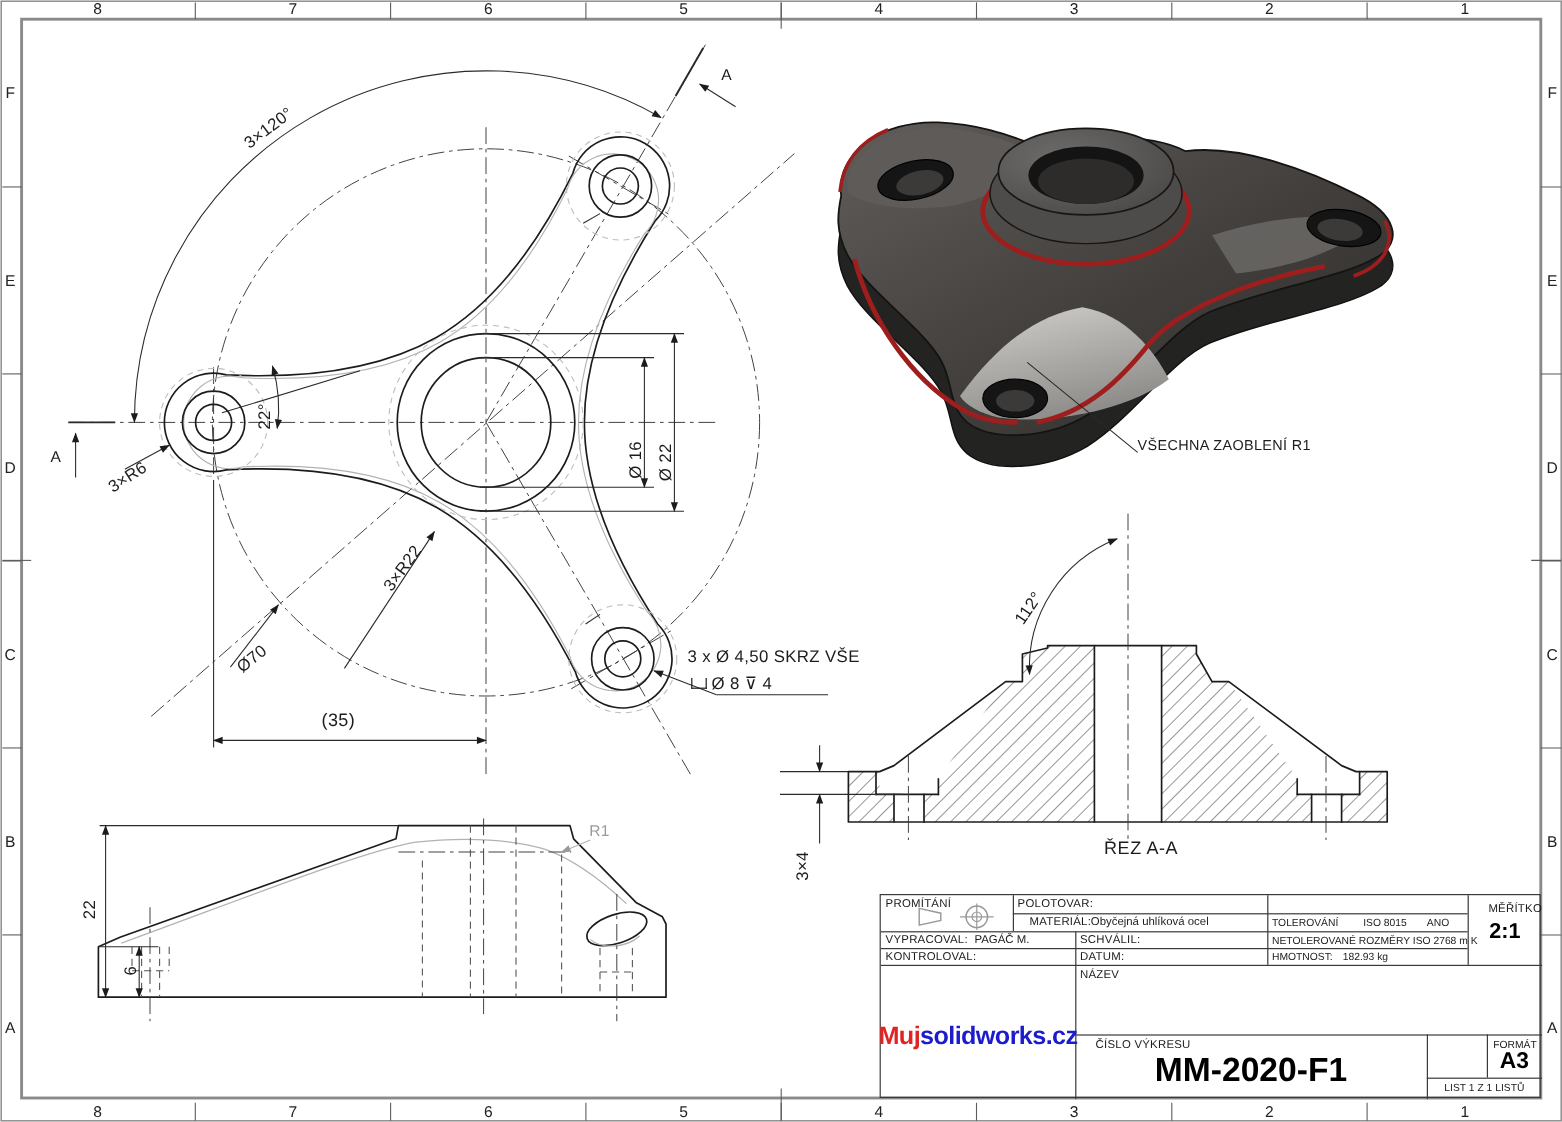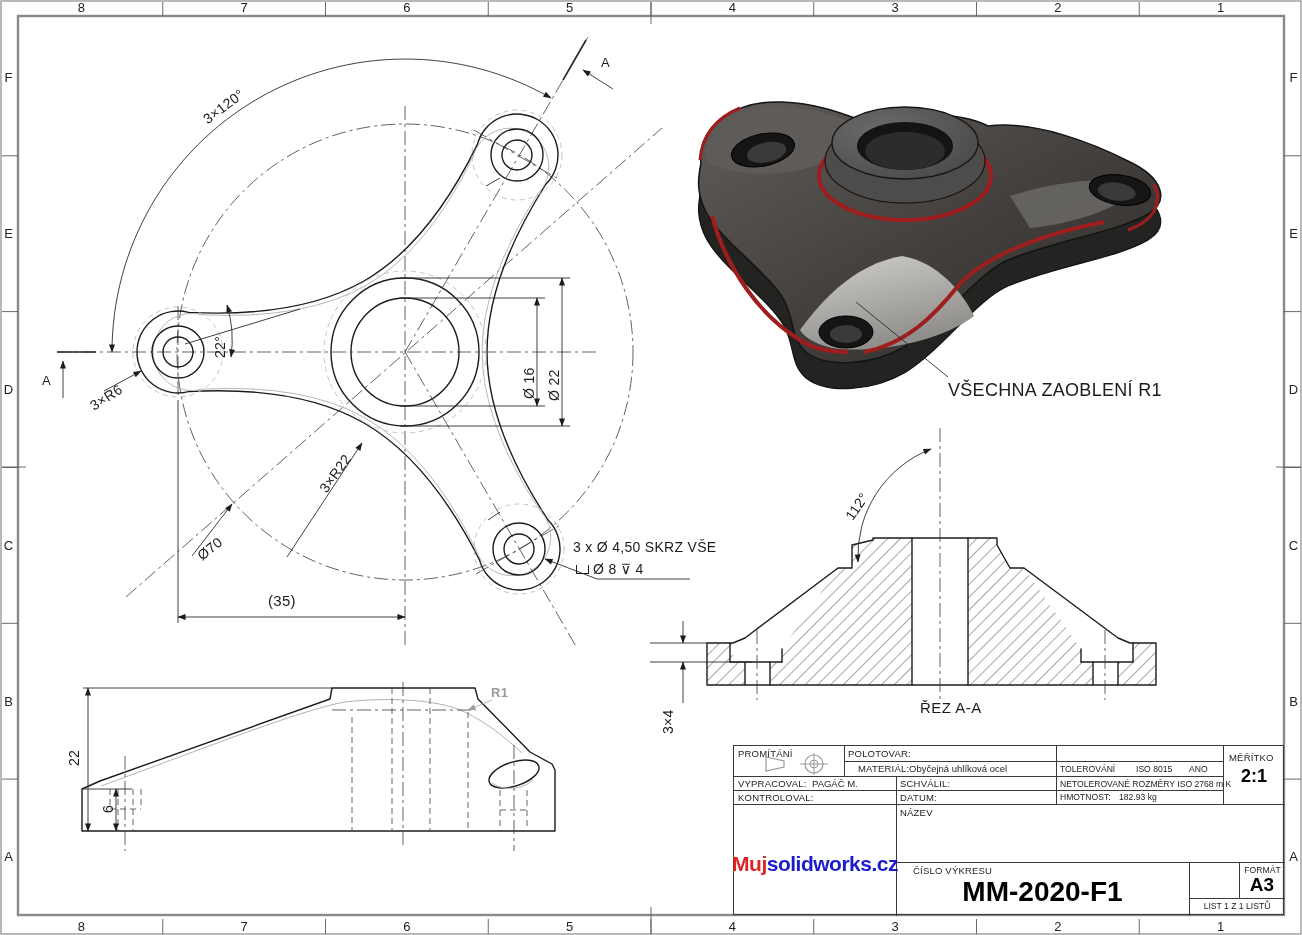--- a/index.html
+++ b/index.html
@@ -2,21 +2,21 @@
 <html><head>
 <meta charset="utf-8">
 <style>
   html,body{margin:0;padding:0;background:#e8e8e8;}
   #sheet{position:relative;width:1302px;height:935px;background:#ffffff;overflow:hidden;
          font-family:"Liberation Sans", sans-serif;}
   .abs{position:absolute;}
   
   .dim{position:absolute;font-size:14px;color:#1c1c1c;white-space:nowrap;transform-origin:0 0;letter-spacing:.3px;}
   .dim.small{font-size:13px;}
-  .dim.gray{color:#9a9a9a;font-weight:bold;}
+  .dim.gray{color:#9a9a9a;}
   
   .bcol{position:absolute;width:162.75px;height:16px;text-align:center;font-size:13px;color:#222;line-height:15px;}
   .brow{position:absolute;width:17px;height:155.8px;display:flex;align-items:center;justify-content:center;font-size:13px;color:#222;}
   
   #tblock{position:absolute;left:733px;top:745px;width:551px;height:170px;border:1.6px solid #3a3a3a;box-sizing:border-box;}
   .tl-line{position:absolute;background:#3a3a3a;}
   .tb{position:absolute;font-size:9.5px;color:#1c1c1c;white-space:nowrap;}
   .tb.lab{font-size:9.5px;letter-spacing:.2px;}
   .tb.sm{font-size:8.6px;}
   .big{font-weight:bold;color:#000;}
@@ -339,21 +339,21 @@
   <span class="dim" style="left:316px;top:486px;transform:rotate(-54deg)">3×R22</span>
   <span class="dim" style="left:194px;top:551px;transform:rotate(-39deg)">Ø70</span>
   <span class="dim" style="left:521px;top:399px;transform:rotate(-90deg)">Ø 16</span>
   <span class="dim" style="left:546px;top:401px;transform:rotate(-90deg)">Ø 22</span>
   <span class="dim" style="left:268px;top:592px;font-size:15px">(35)</span>
   <span class="dim" style="left:573px;top:539px">3 x Ø 4,50 SKRZ VŠE</span>
   <span class="dim l2row" style="left:576px;top:561px"><span class="cbore-icon"></span><span>Ø 8</span>&nbsp;<span>⊽</span>&nbsp;<span>4</span></span>
   <span class="dim small" style="left:601px;top:55px">A</span>
   <span class="dim small" style="left:42px;top:373px">A</span>
 
-  <span class="dim" style="left:948px;top:380px;font-size:18px">VŠECHNA ZAOBLENÍ R1</span>
+  <span class="dim" style="left:948px;top:364px;font-size:12px">VŠECHNA ZAOBLENÍ R1</span>
 
   <span class="dim" style="left:66px;top:766px;transform:rotate(-90deg)">22</span>
   <span class="dim" style="left:100px;top:813px;transform:rotate(-90deg)">6</span>
   <span class="dim gray" style="left:491px;top:685px;font-size:13px">R1</span>
 
   <span class="dim" style="left:842px;top:514px;transform:rotate(-56deg)">112°</span>
   <span class="dim" style="left:660px;top:734px;transform:rotate(-90deg)">3×4</span>
   <span class="dim" style="left:920px;top:699px;font-size:15px;letter-spacing:.5px">ŘEZ A-A</span>
 
   <div id="tblock">
@@ -379,21 +379,21 @@
       <circle cx="52" cy="11" r="4" fill="none" stroke="#999" stroke-width="1"></circle>
       <line x1="38" y1="11" x2="66" y2="11" stroke="#999" stroke-width="1"></line>
       <line x1="52" y1="-1" x2="52" y2="23" stroke="#999" stroke-width="1"></line>
     </svg>
     <span class="tb lab" style="left:114px;top:2px">POLOTOVAR:</span>
     <span class="tb lab" style="left:124px;top:17px">MATERIÁL:</span>
     <span class="tb" style="left:175px;top:17px">Obyčejná uhlíková ocel</span>
     <span class="tb sm" style="left:326px;top:18px">TOLEROVÁNÍ</span>
     <span class="tb sm" style="left:402px;top:18px">ISO 8015</span>
     <span class="tb sm" style="left:455px;top:18px">ANO</span>
-    <span class="tb lab" style="left:495px;top:6px;width:56px;text-align:left">MĚŘÍTKO</span>
+    <span class="tb lab" style="left:495px;top:6px;width:56px;text-align:right">MĚŘÍTKO</span>
     <span class="tb big" style="left:489px;top:20px;width:62px;text-align:center;font-size:18px">2:1</span>
     <span class="tb lab" style="left:4px;top:32px">VYPRACOVAL:</span>
     <span class="tb" style="left:78px;top:32px">PAGÁČ M.</span>
     <span class="tb lab" style="left:166px;top:32px">SCHVÁLIL:</span>
     <span class="tb sm" style="left:326px;top:33px">NETOLEROVANÉ ROZMĚRY ISO 2768 m K</span>
     <span class="tb lab" style="left:4px;top:46px">KONTROLOVAL:</span>
     <span class="tb lab" style="left:166px;top:46px">DATUM:</span>
     <span class="tb sm" style="left:326px;top:46px">HMOTNOST:</span>
     <span class="tb sm" style="left:385px;top:46px">182.93 kg</span>
 

